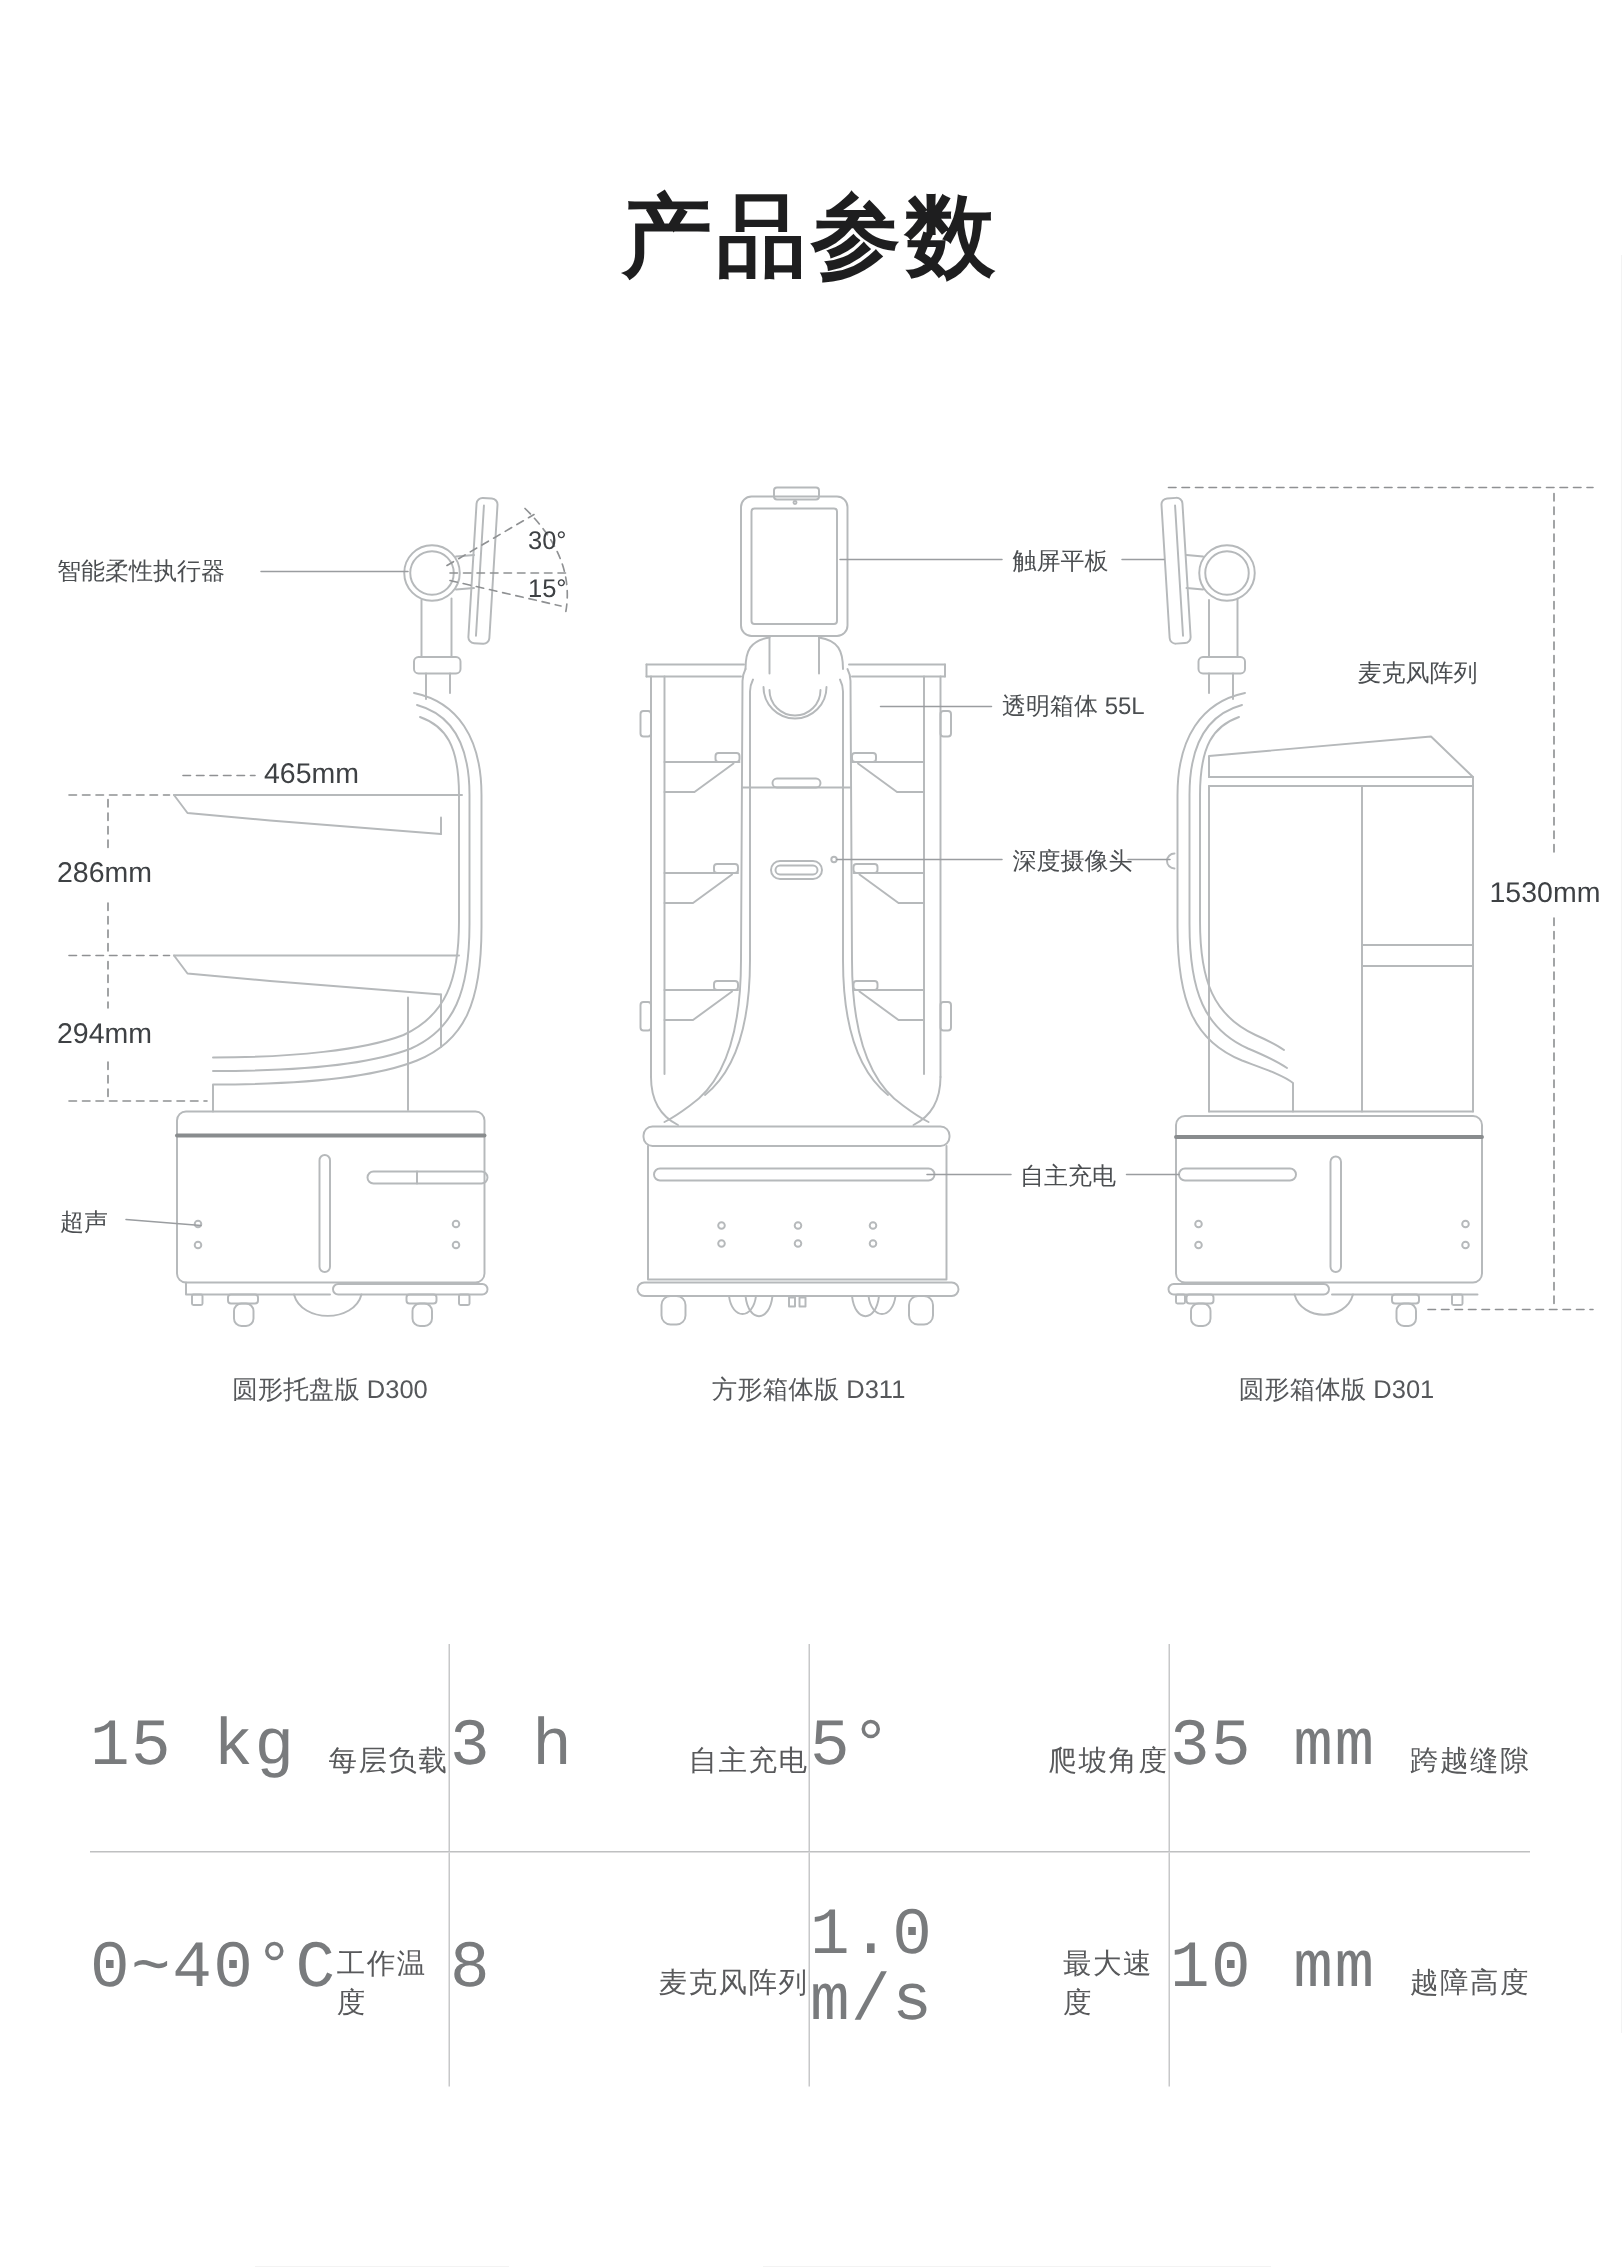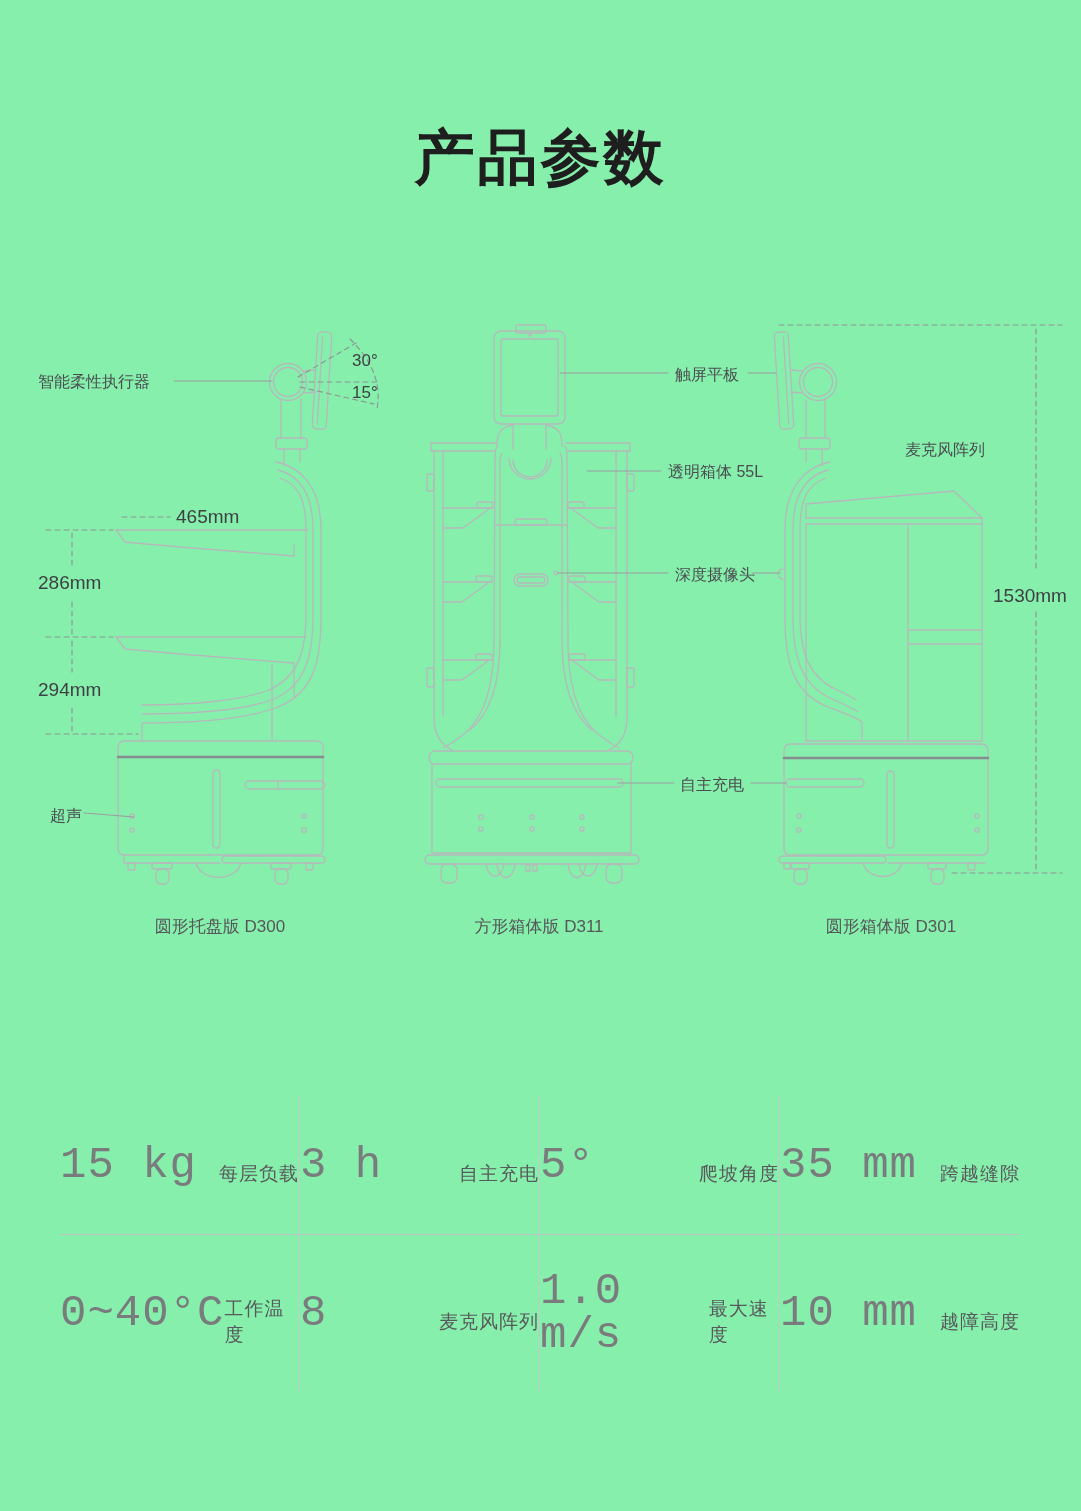--- a/index.html
+++ b/index.html
@@ -1,18 +1,18 @@
 <!DOCTYPE html>
 <html><head>
 <meta charset="utf-8">
 <style>
   html,body{margin:0;padding:0;background:#e9e9ea;}
   .page{
     position:relative;width:1081px;height:1511px;margin:0 auto;
-    background:#86efac;overflow:hidden;
+    background:#ffffff;overflow:hidden;
     font-family:"Liberation Sans","DejaVu Sans",sans-serif;
   }
   .title{
     position:absolute;left:0;top:118px;width:100%;margin:0;
     text-align:center;font-size:60px;font-weight:700;color:#1e1e1f;
     letter-spacing:3px;
   }
   .diagram{position:absolute;left:0;top:0;width:1081px;height:960px;}
   .diagram svg{position:absolute;left:0;top:0;}
   .ann{position:absolute;font-size:16px;color:#4b4e51;white-space:nowrap;line-height:1.2;}
@@ -268,21 +268,21 @@
         </g>
       </g>
     </svg>
 
     <div class="ann" style="left:38px;  top:372px;">智能柔性执行器</div>
     <div class="angle" style="left:352px; top:351px;">30°</div>
     <div class="angle" style="left:352px; top:383px;">15°</div>
     <div class="dim" style="left:176px; top:506px;text-align:right;">465mm</div>
     <div class="dim" style="left:38px;  top:572px;">286mm</div>
     <div class="dim" style="left:38px;  top:679px;">294mm</div>
-    <div class="ann" style="left:50px;  top:806px;">超声</div>
+    <div class="ann" style="left:40px;  top:806px;">超声</div>
     <div class="ann" style="left:675px; top:365px;">触屏平板</div>
     <div class="ann" style="left:668px; top:462px;">透明箱体 55L</div>
     <div class="ann" style="left:905px; top:440px;">麦克风阵列</div>
     <div class="ann" style="left:675px; top:565px;">深度摄像头</div>
     <div class="ann" style="left:680px; top:775px;">自主充电</div>
     <div class="dim" style="left:993px; top:585px;">1530mm</div>
 
     <div class="caption" style="left:220px; top:917px;">圆形托盘版 D300</div>
     <div class="caption" style="left:539px; top:917px;">方形箱体版 D311</div>
     <div class="caption" style="left:891px; top:917px;">圆形箱体版 D301</div>

